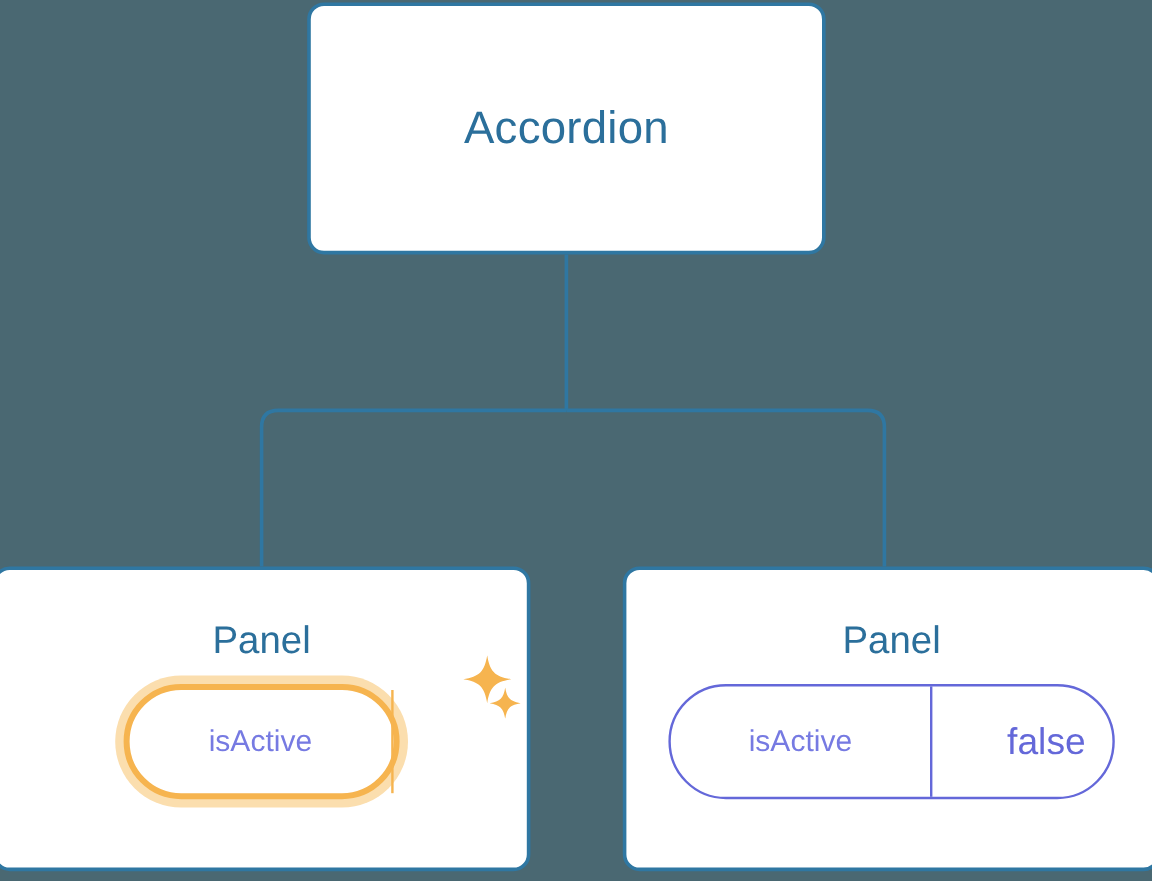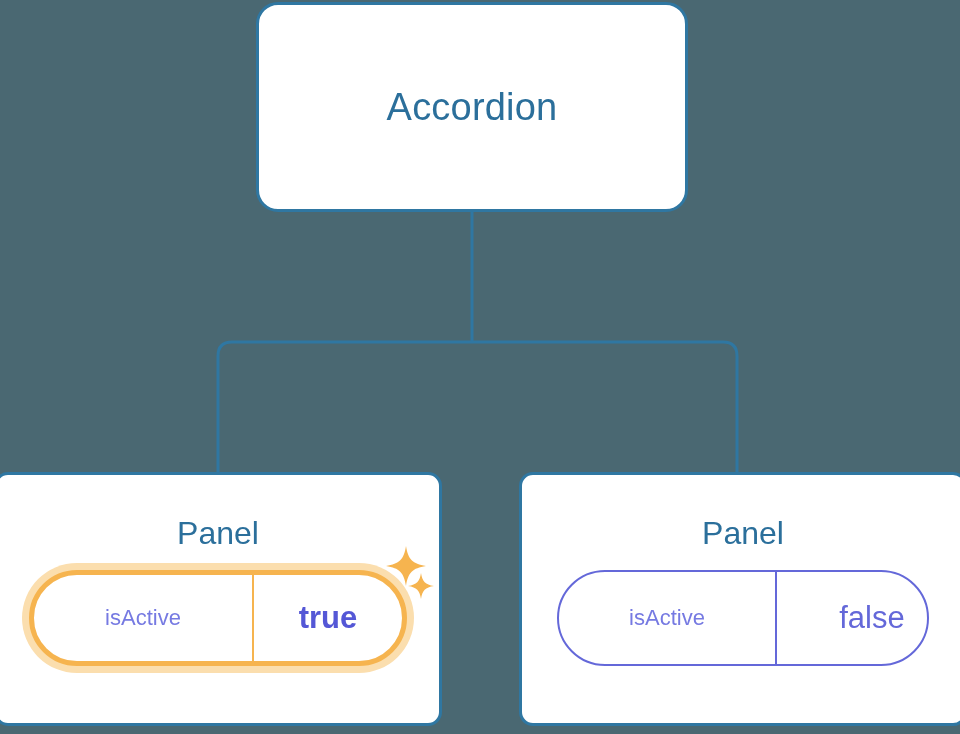--- a/index.html
+++ b/index.html
@@ -40,21 +40,20 @@
     box-sizing: border-box;
   }
   .node-root {
     left: 256px;
     top: 2px;
     width: 432px;
     height: 210px;
     display: flex;
     align-items: center;
     justify-content: center;
-    border-radius: 22px;
   }
   .node-title {
     color: #2b6f9b;
     font-size: 38px;
     line-height: 1;
     letter-spacing: 0.2px;
     white-space: nowrap;
   }
 
   .node-panel {
@@ -102,21 +101,21 @@
     box-shadow: 0 0 0 7px #fbdeae;
   }
   .pill-cell {
     display: flex;
     align-items: center;
     justify-content: center;
     box-sizing: border-box;
     white-space: nowrap;
   }
   .pill-key {
-    font-size: 22px;
+    font-size: 25px;
     color: #767ae2;
   }
   .pill-val {
     font-size: 31px;
     color: #6468d9;
   }
   .pill-val-bold {
     font-weight: bold;
     color: #5457d6;
   }
@@ -174,21 +173,20 @@
     <span class="node-title">Accordion</span>
   </div>
 
   <div class="node-card node-panel node-panel-left">
     <span class="panel-title">Panel</span>
 
     <div class="pill-wrap">
       <div class="pill pill-highlight">
         <div class="pill-cell pill-key">isActive</div>
         <div class="pill-divider"></div>
-        <div class="pill-cell pill-val pill-val-bold">true</div>
       </div>
     </div>
   </div>
 
   <svg class="sparkle sparkle-big" viewBox="0 0 40 40">
     <path d="M20 0 C22.2 13.6 26.4 17.8 40 20 C26.4 22.2 22.2 26.4 20 40 C17.8 26.4 13.6 22.2 0 20 C13.6 17.8 17.8 13.6 20 0 Z" fill="#f6b44f"></path>
   </svg>
   <svg class="sparkle sparkle-small" viewBox="0 0 26 26">
     <path d="M13 0 C14.4 8.8 17.2 11.6 26 13 C17.2 14.4 14.4 17.2 13 26 C11.6 17.2 8.8 14.4 0 13 C8.8 11.6 11.6 8.8 13 0 Z" fill="#f6b44f"></path>
   </svg>

